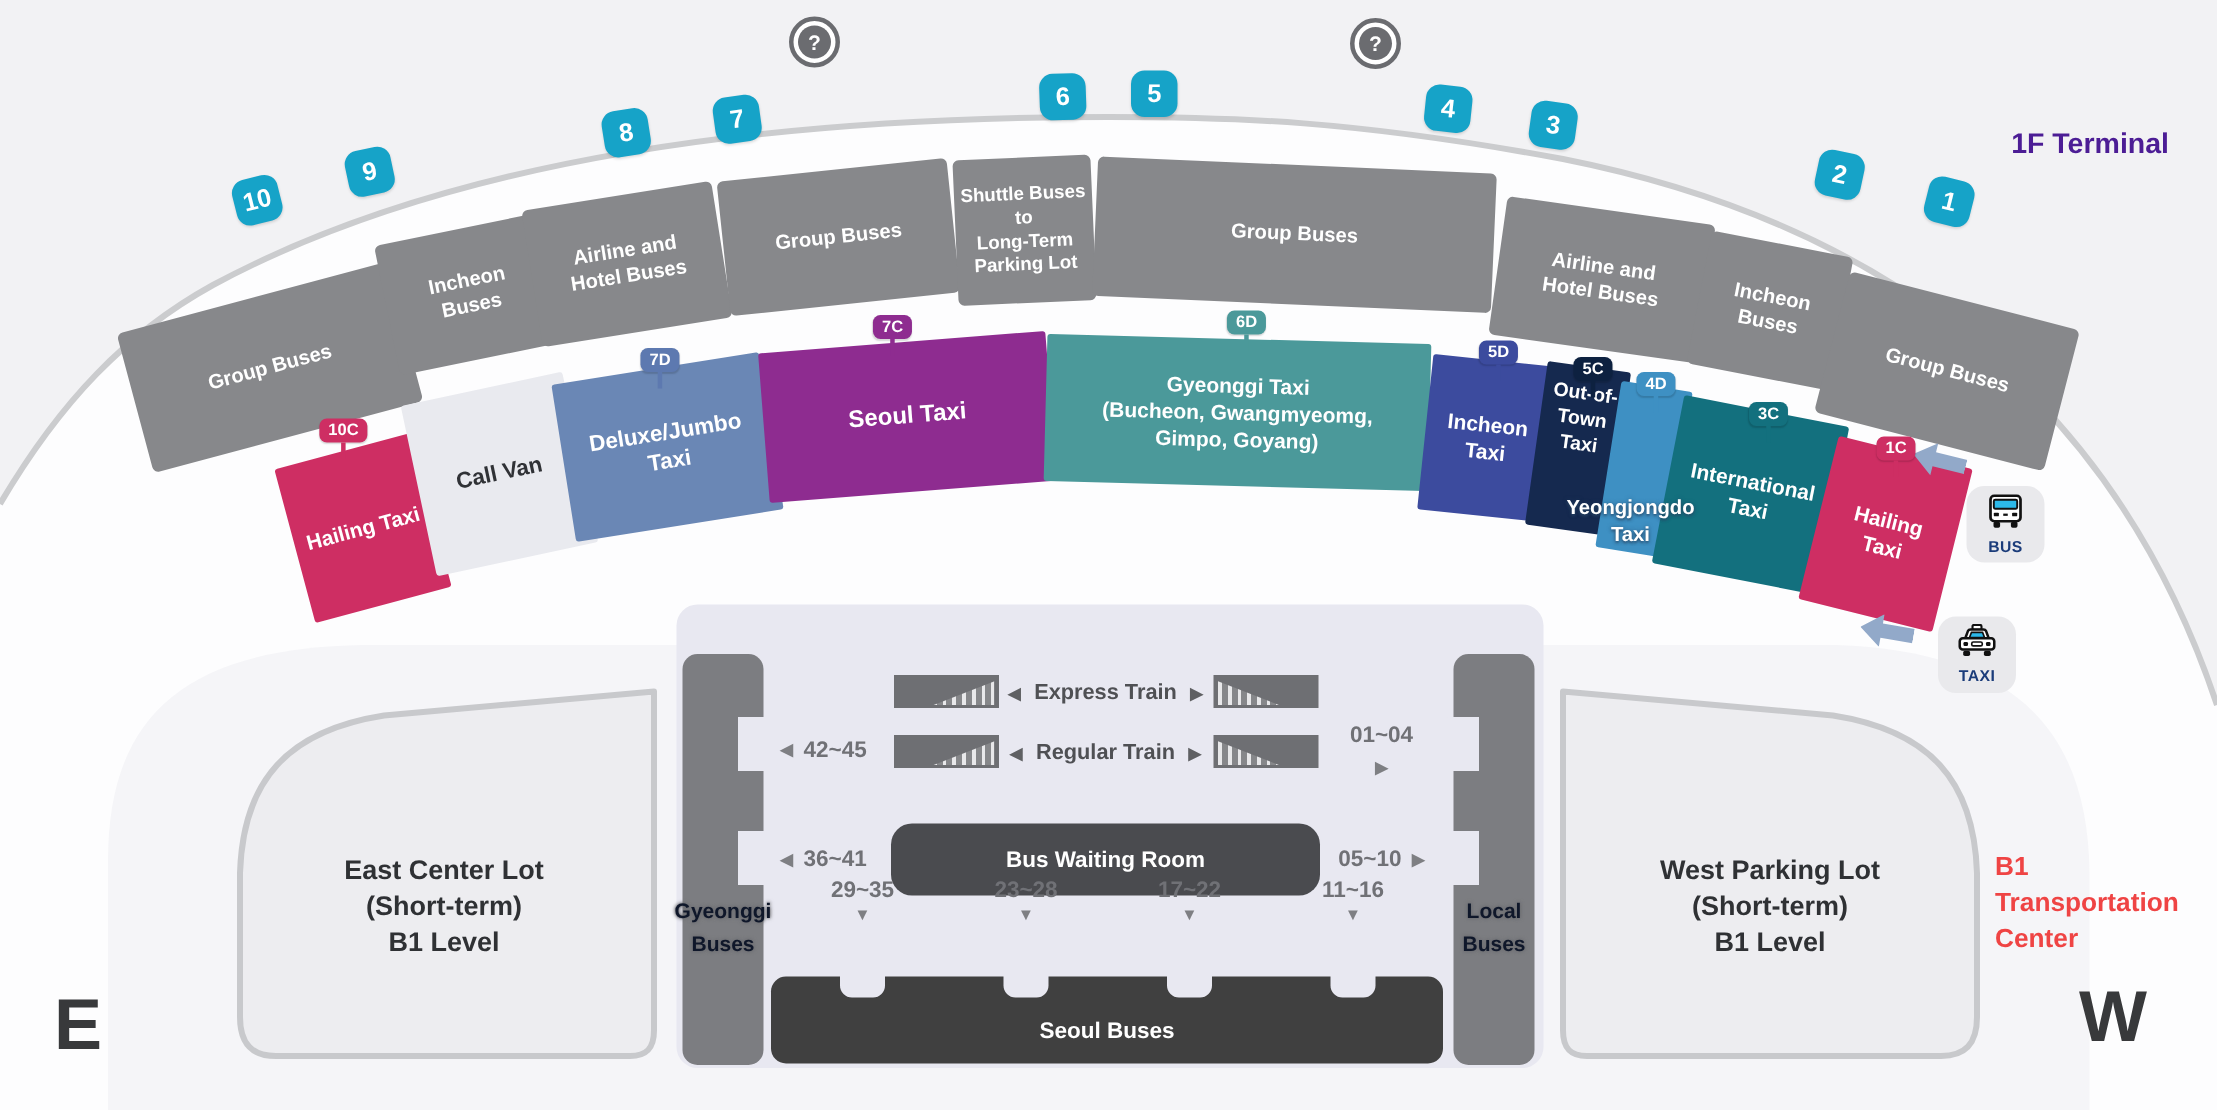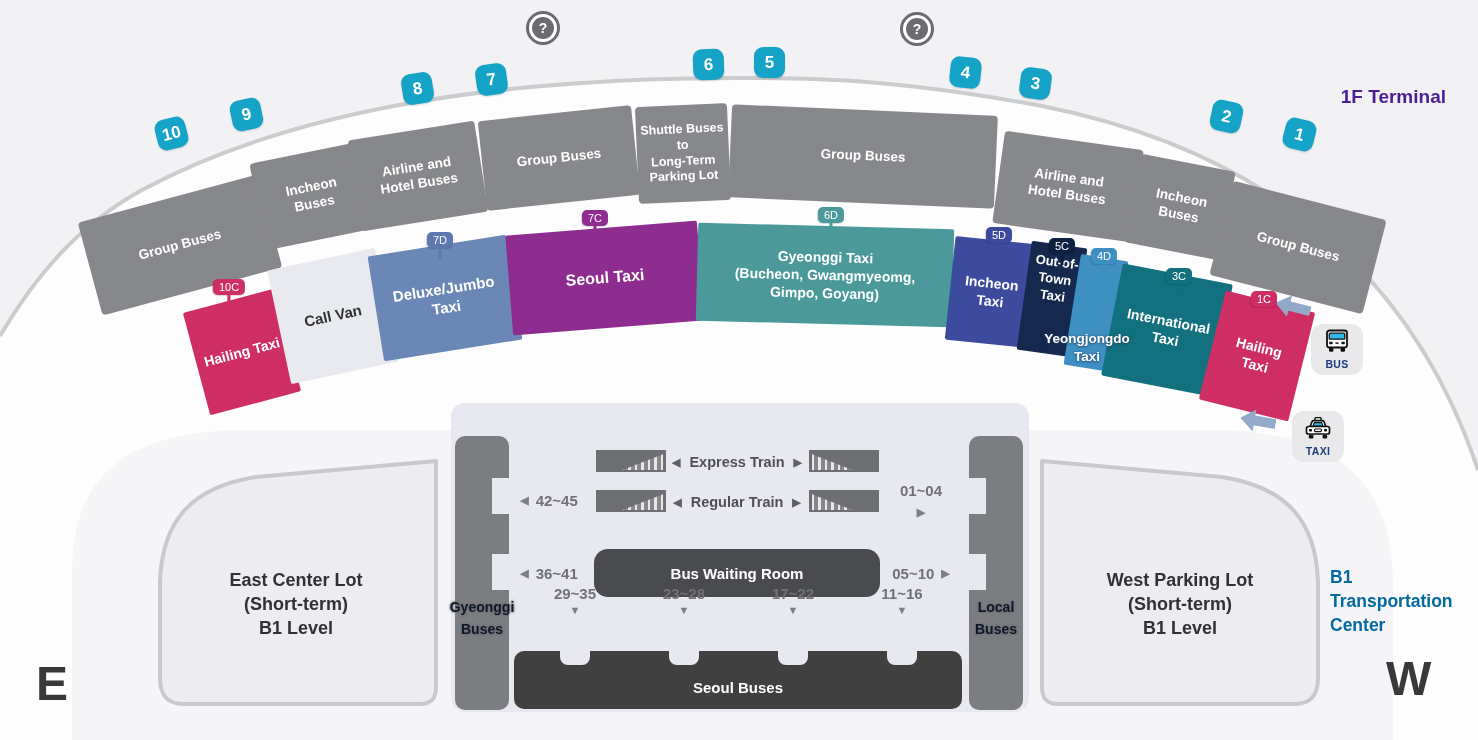--- a/index.html
+++ b/index.html
@@ -52,21 +52,21 @@
   .z4{left:509px;top:228px;width:192px;height:100px;transform:rotate(-4.5deg);font-size:16px;}
   .z5{left:697px;top:226px;width:256px;height:98px;transform:rotate(1.5deg);flex-direction:column;}
   .z6{left:950px;top:240px;width:82px;height:104px;transform:rotate(6deg);padding:0 6px;}
   .z7{left:1024px;top:244px;width:56px;height:110px;transform:rotate(8deg);align-items:flex-start;padding:10px 2px 0 2px;font-size:13px;}
   .z8{left:1072px;top:257px;width:48px;height:112px;transform:rotate(9deg);}
   .z9{left:1111px;top:273px;width:112px;height:114px;transform:rotate(11deg);padding:0 8px;}
   .z10{left:1211px;top:300px;width:92px;height:112px;transform:rotate(14deg);padding:0 10px;}
   .yeong-label{position:absolute;z-index:4;left:1087px;top:348px;transform:translate(-50%,-50%);width:150px;text-align:center;color:#fff;font-weight:bold;font-size:13.5px;line-height:1.35;text-shadow:0 1px 2px rgba(40,70,100,.8),0 0 3px rgba(40,70,100,.55);}
 
   
-  .door{position:absolute;z-index:4;transform:translate(-50%,-50%);color:#fff;font-weight:normal;font-size:11px;line-height:16px;padding:0 6px;border-radius:5px;box-shadow:0 1px 1px rgba(0,0,0,.15);}
+  .door{position:absolute;z-index:4;transform:translate(-50%,-50%);color:#fff;font-weight:bold;font-size:11px;line-height:16px;padding:0 6px;border-radius:5px;box-shadow:0 1px 1px rgba(0,0,0,.15);}
   .door::after{content:"";position:absolute;left:50%;top:100%;transform:translateX(-50%);width:3px;height:11px;background:inherit;}
   .d10C{left:229px;top:287px;} .d7D{left:440px;top:240px;background:#5d79b0;}
   .d7C{left:595px;top:218px;} .d6D{left:831px;top:215px;}
   .d5D{left:999px;top:235px;} .d5C{left:1062px;top:246px;background:#0d2140;}
   .d4D{left:1104px;top:256px;} .d3C{left:1179px;top:276px;} .d1C{left:1264px;top:299px;}
 
   
   .flow-arrow{position:absolute;z-index:3;width:36px;height:22px;background:#92a9c9;clip-path:polygon(0 50%,40% 0,40% 28%,100% 28%,100% 72%,40% 72%,40% 100%);}
   .a1{left:1275px;top:296px;transform:rotate(14deg);}
   .a2{left:1240px;top:410px;transform:rotate(10deg);}
@@ -106,21 +106,21 @@
   .bn1{left:575px;} .bn2{left:684px;} .bn3{left:793px;} .bn4{left:902px;}
   .collab{position:absolute;z-index:3;transform:translate(-50%,-50%);text-align:center;color:#0f172a;font-weight:bold;font-size:14px;line-height:1.55;text-shadow:0 0 2px #6a6b6f,0 0 3px #6a6b6f;white-space:nowrap;}
   .cl1{left:482px;top:619px;} .cl2{left:996px;top:619px;}
 
   
   .parktext{position:absolute;z-index:2;transform:translate(-50%,-50%);text-align:center;font-weight:bold;font-size:18px;line-height:24px;color:#2f3134;}
   .pk-e{left:296px;top:604px;} .pk-w{left:1180px;top:604px;}
   .compass{position:absolute;z-index:2;font-weight:bold;font-size:48px;line-height:1;color:#38393b;}
   .cp-e{left:36px;top:660px;} .cp-w{left:1386px;top:655px;}
   .title-1f{position:absolute;z-index:3;left:1336px;top:86px;width:110px;text-align:right;font-weight:bold;font-size:19px;color:#4c1d95;white-space:nowrap;}
-  .title-b1{position:absolute;z-index:3;left:1330px;top:565px;font-weight:bold;font-size:17.5px;line-height:24px;color:#0369a1;}
+  .title-b1{position:absolute;z-index:3;left:1330px;top:565px;font-weight:bold;font-size:17.5px;line-height:24px;color:#ef4444;}
 </style>
 </head>
 <body>
 
 <div id="stage">
 
   <svg class="decor" width="1478" height="740" viewBox="0 0 1478 740">
     <path d="M0,0 H1478 V470 C1432,332 1324,162 1042,106 C902,80 822,78 739,78 C518,78 302,104 142,190 C84,222 40,268 0,336 Z" fill="#f2f2f4"></path>
     <path d="M0,336 C40,268 84,222 142,190 C302,104 518,78 739,78 C822,78 902,80 1042,106 C1324,162 1432,332 1478,470" fill="none" stroke="#cbccce" stroke-width="4"></path>
     <path d="M72,740 V574 C72,478 122,432 242,430 H1224 C1340,434 1392,484 1393,582 V740 Z" fill="#f5f5f8"></path>

